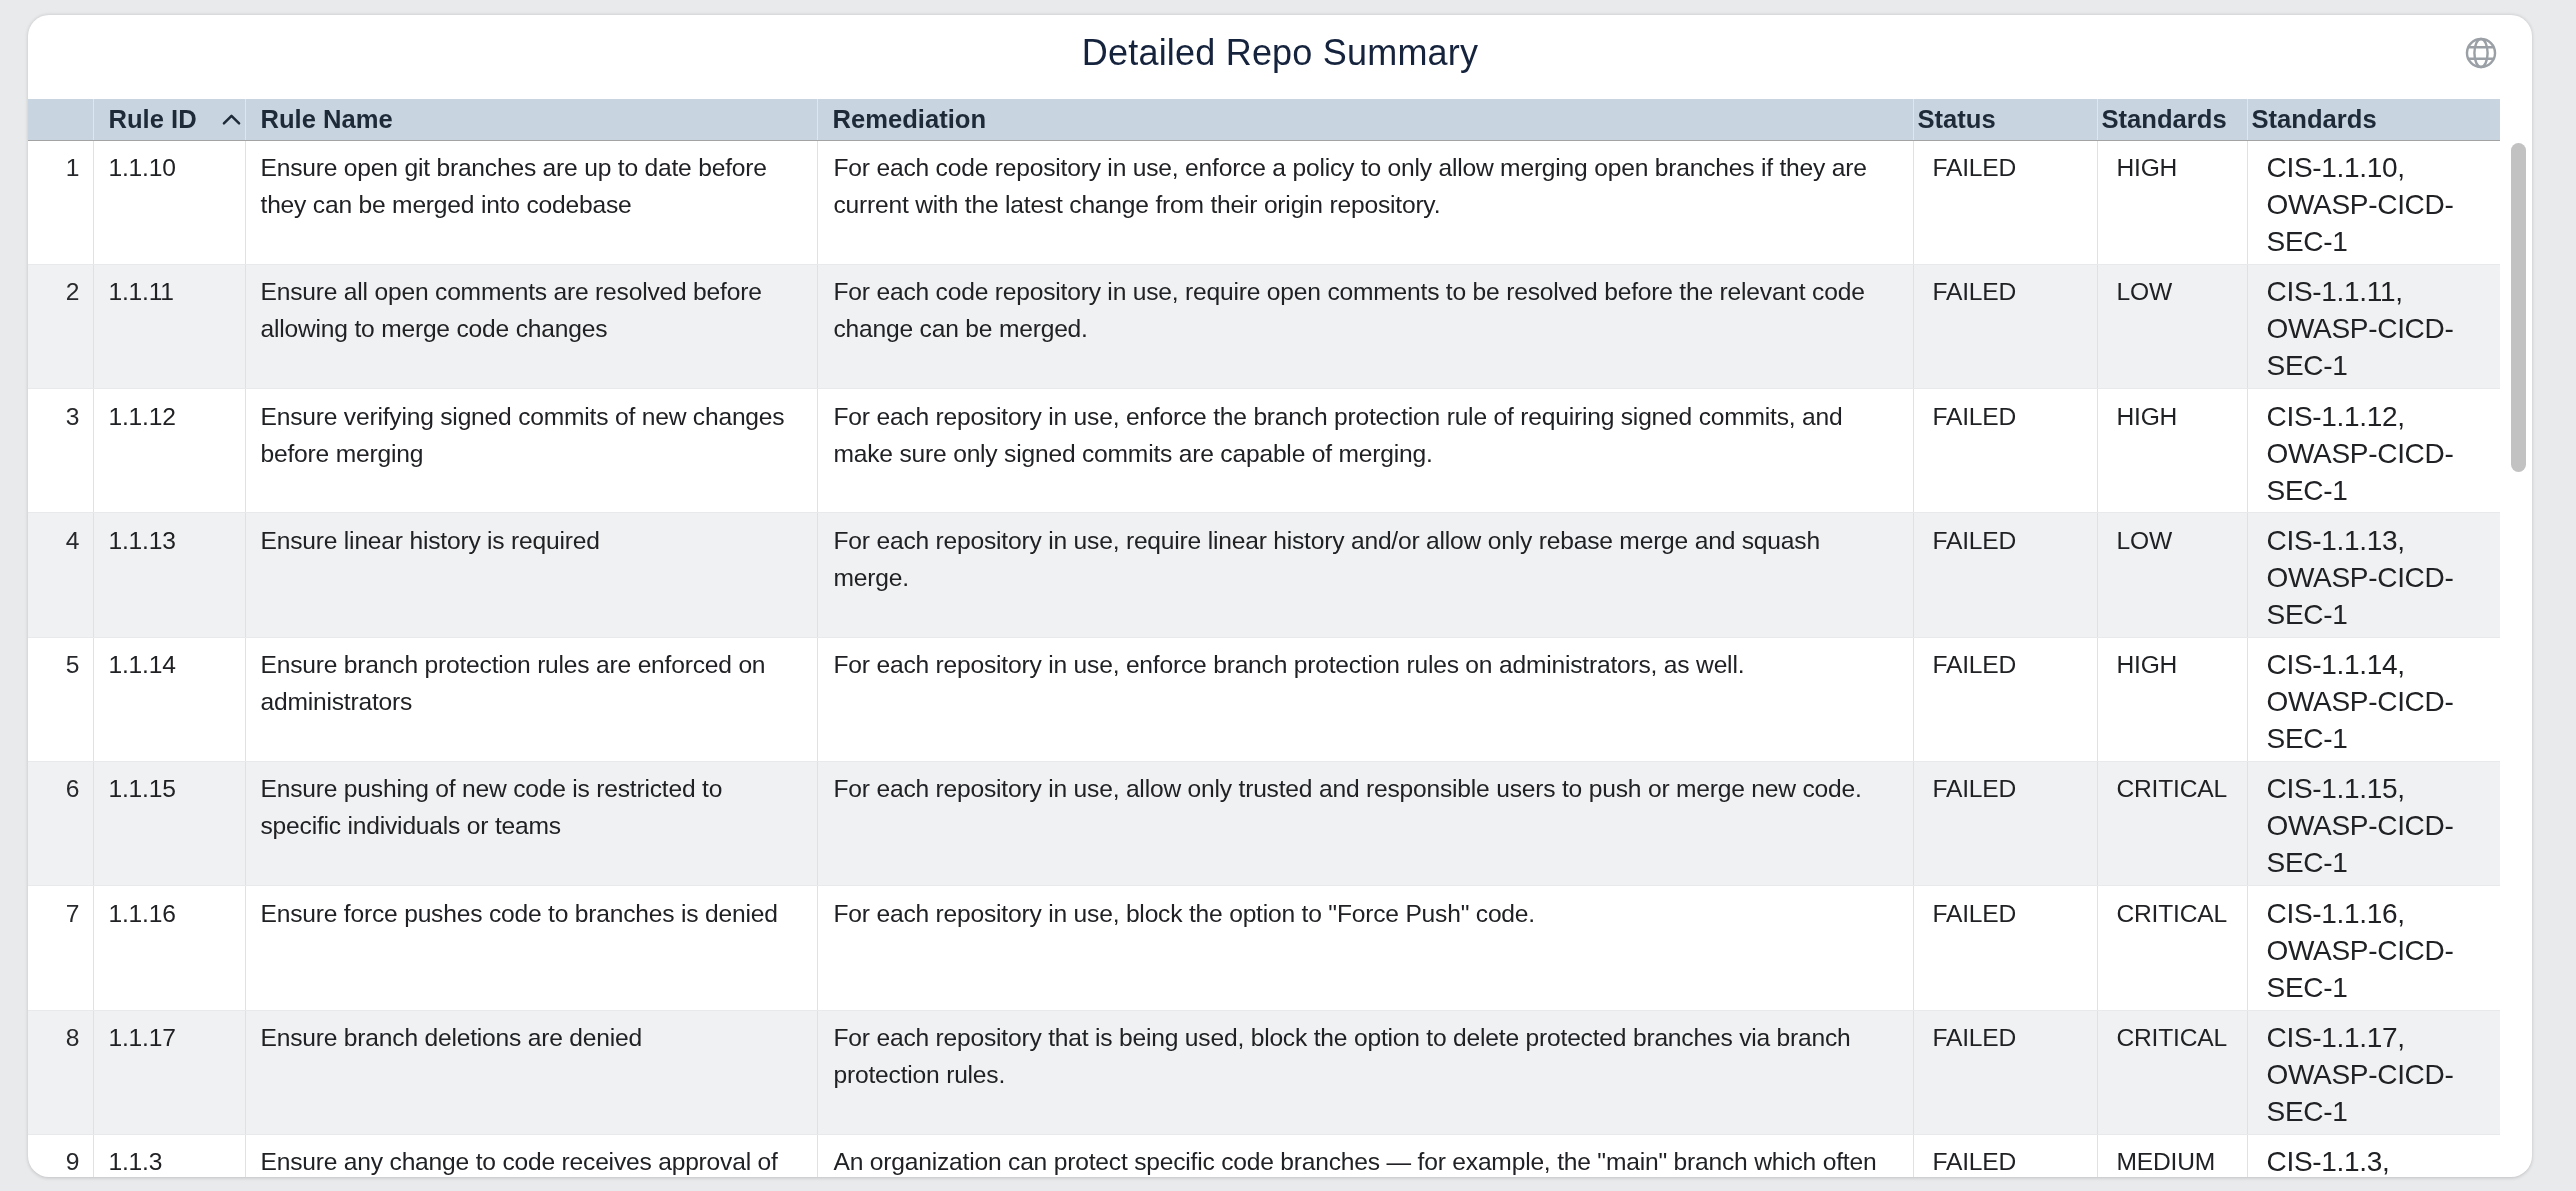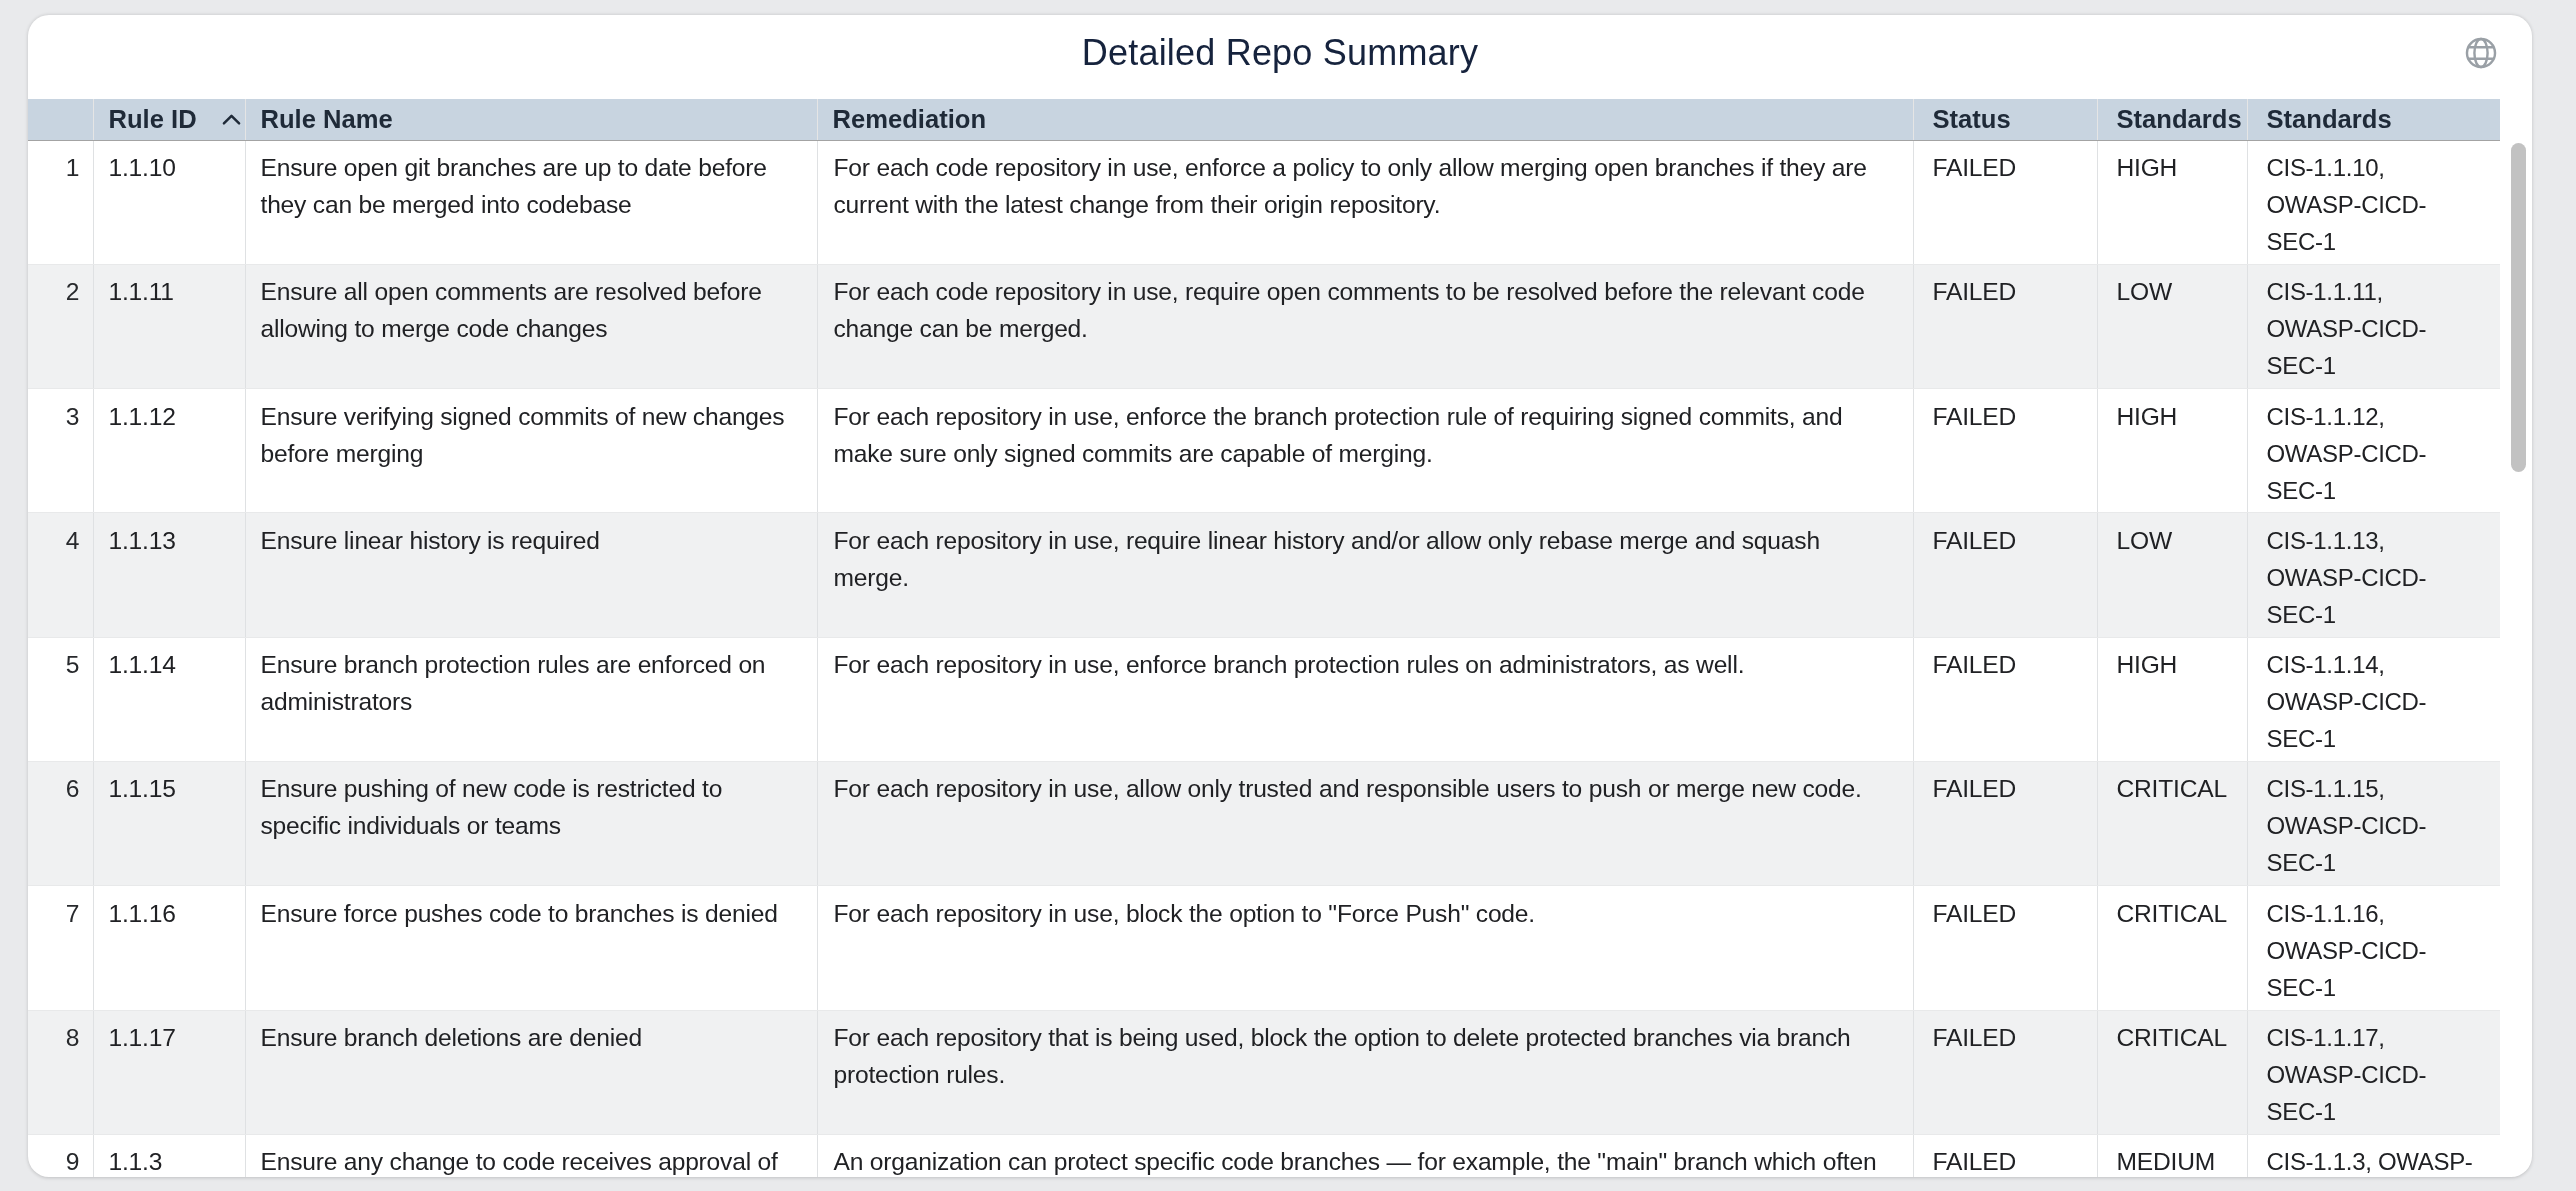--- a/index.html
+++ b/index.html
@@ -74,38 +74,38 @@
     letter-spacing: 0;
     color: var(--header-text-color);
     text-align: left;
     vertical-align: middle;
     padding: 0 11.4px 0 15px;
     white-space: nowrap;
     overflow: hidden;
     cursor: pointer;
   }
   thead th:last-child { border-right: none; }
-  thead th.h-status, thead th.h-severity, thead th.h-standards { padding-left: 19px; }
+  thead th.h-status, thead th.h-severity, thead th.h-standards { padding-left: 4px; }
   .sort-icon { display: inline-block; margin-left: 24.6px; vertical-align: 1.9px; }
   .sort-icon svg { display: block; }
   tbody td {
     height: 80px;
     vertical-align: top;
     padding: 8.5px 19px 3.8px 15px;
     line-height: 37px;
     border-right: 0.9px solid var(--grid-line);
     border-bottom: 0.9px solid #e8e9ea;
     overflow: hidden;
   }
   tbody td:last-child { border-right: none; }
   tbody tr:nth-child(even) td { background: var(--alt-row-bg); }
   tbody td.cell-num { text-align: right; padding-right: 13.3px; color: #27292c; }
   tbody td.cell-remediation { padding-left: 16px; }
   tbody td.cell-status, tbody td.cell-severity, tbody td.cell-standards { padding-left: 19px; }
-  tbody td.cell-standards { font-size: 24px; letter-spacing: -0.3px; }
+  tbody td.cell-standards { font-size: 28px; letter-spacing: -0.3px; }
   .scrollbar-track {
     position: absolute;
     right: 2.8px; top: 128px;
     width: 21px; height: 1028px;
   }
   .scrollbar-thumb {
     position: absolute;
     left: 2.8px; top: 0;
     width: 15px; height: 329px;
     border-radius: 7.6px;

